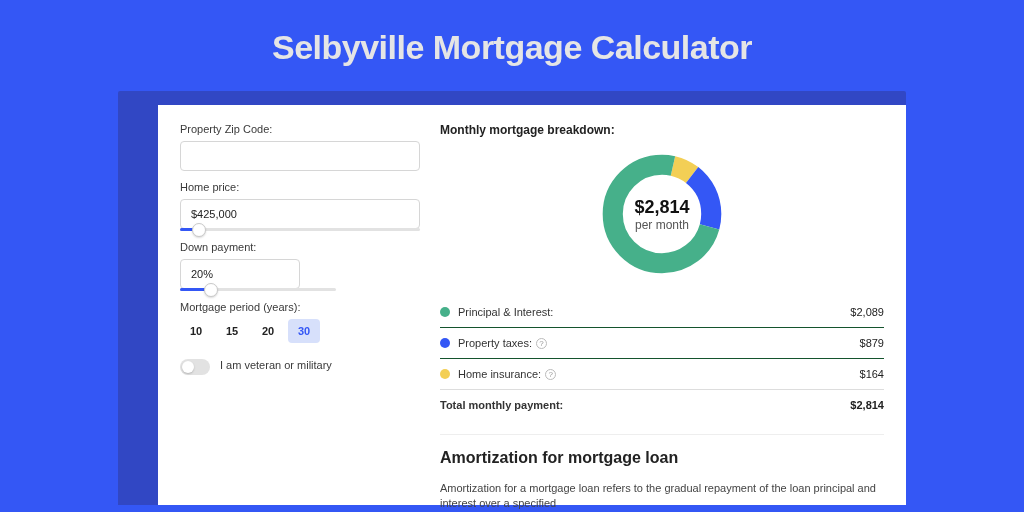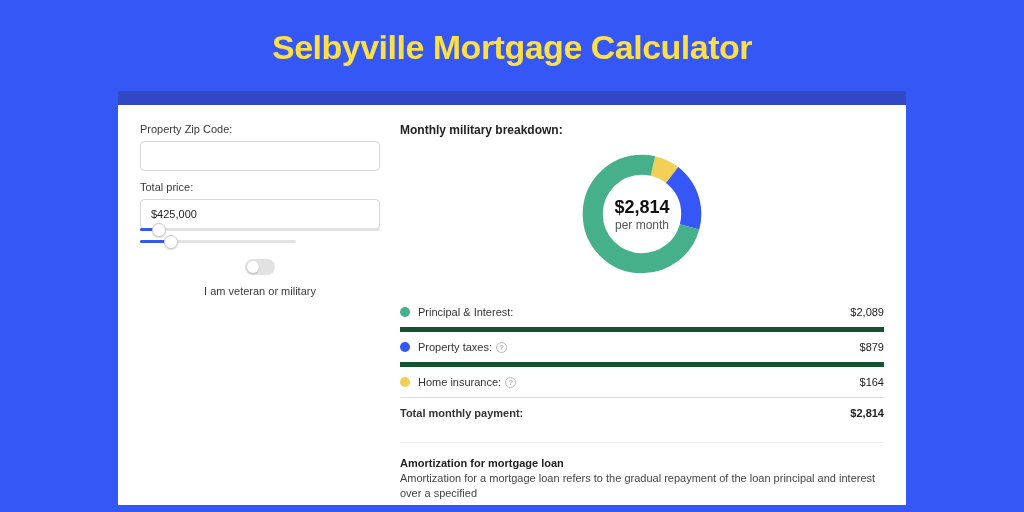--- a/index.html
+++ b/index.html
@@ -5,32 +5,33 @@
   * { box-sizing: border-box; margin: 0; padding: 0; }
   body {
     font-family: -apple-system, BlinkMacSystemFont, "Segoe UI", Arial, sans-serif;
     background: #3457f5;
     width: 1024px;
     height: 512px;
     overflow: hidden;
   }
   .page-title {
     text-align: center;
-    color: #fde047;
+    color: #e5e5e5;
     font-size: 34px;
     font-weight: 700;
     padding: 28px 0 24px;
     letter-spacing: -0.5px;
   }
   .card-wrapper {
     background: #3147c4;
     margin: 0 auto;
     width: 788px;
     padding-top: 14px;
     border-radius: 2px 2px 0 0;
+    padding-left: 40px;
   }
   .card {
     background: #fff;
     width: 100%;
     height: 400px;
     display: flex;
     padding: 18px 22px 0 22px;
     gap: 20px;
   }
   .left {
@@ -92,24 +93,23 @@
     color: #222;
     border-radius: 4px;
     cursor: pointer;
   }
   .period-btn.active {
     background: #d7e0fb;
     color: #3457f5;
   }
   .toggle-row {
     display: flex;
-    align-items: center;
+    align-items: flex-start;
     gap: 10px;
     margin-top: 16px;
-    flex-direction: column;
   }
   .toggle {
     width: 30px; height: 16px;
     border-radius: 10px;
     background: #e2e2e2;
     position: relative;
   }
   .toggle-knob {
     position: absolute;
     left: 2px; top: 2px;
@@ -143,21 +143,21 @@
     align-items: center;
     justify-content: center;
   }
   .donut-amount { font-size: 18px; font-weight: 700; color: #111; }
   .donut-sub { font-size: 12px; color: #555; }
 
   .breakdown-row {
     display: flex;
     align-items: center;
     padding: 9px 0;
-    border-top: 5px solid #14532d;
+    border-top: 1px solid #14532d;
   }
   .breakdown-row:first-of-type { border-top: none; }
   .dot {
     width: 10px; height: 10px; border-radius: 50%;
     margin-right: 8px; flex-shrink: 0;
   }
   .row-label { flex: 1; color: #333; display: flex; align-items: center; gap: 4px; text-align: center; }
   .info-icon {
     display: inline-flex;
     width: 11px; height: 11px;
@@ -169,21 +169,21 @@
   }
   .row-val { font-weight: 400; color: #222; }
   .total-row { border-top: 1px solid #ddd; font-weight: 700; }
   .total-row .row-label, .total-row .row-val { font-weight: 700; }
 
   .amort {
     margin-top: 14px;
     border-top: 1px solid #eee;
     padding-top: 14px;
   }
-  .amort-title { font-size: 11px; font-weight: 700; margin-bottom: 2px; }
+  .amort-title { font-size: 16px; font-weight: 700; margin-bottom: 14px; }
   .amort-text {
     font-size: 11px;
     color: #444;
     line-height: 1.4;
   }
 </style>
 </head>
 <body>
 
 <h1 class="page-title">Selbyville Mortgage Calculator</h1>
@@ -192,49 +192,60 @@
   <div class="card">
 
     <div class="left">
 
       <div class="field">
         <label class="field-label">Property Zip Code:</label>
         <input class="text-input" value="" style="">
       </div>
 
       <div class="field">
-        <label class="field-label">Total price:</label>
+        <label class="field-label">Home price:</label>
         <input class="text-input" value="$425,000" style="">
         <div class="slider-track">
           <div class="slider-fill" style="width:8%"></div>
           <div class="slider-thumb" style="left:8%"></div>
         </div>
       </div>
 
       <div class="field">
+        <label class="field-label">Down payment:</label>
         <div class="row2">
+          <input class="text-input" value="20%" style="">
         </div>
         <div class="slider-track" style="width:65%">
           <div class="slider-fill" style="width:20%"></div>
           <div class="slider-thumb" style="left:20%"></div>
         </div>
       </div>
 
 
+      <div class="field">
+        <label class="field-label">Mortgage period (years):</label>
+        <div class="period-row">
+            <button class="period-btn">10</button>
+            <button class="period-btn">15</button>
+            <button class="period-btn">20</button>
+            <button class="period-btn active">30</button>
+          </div>
+      </div>
 
       <div class="toggle-row">
         <div class="toggle">
           <div class="toggle-knob"></div>
         </div>
         <span>I am veteran or military</span>
       </div>
     </div>
 
     <div class="right">
-      <div class="section-title">Monthly military breakdown:</div>
+      <div class="section-title">Monthly mortgage breakdown:</div>
 
       <div class="donut-wrap">
         <div class="donut">
           <svg viewBox="0 0 42 42" width="130" height="130">
               <circle cx="21" cy="21" r="15.915" fill="none" stroke="#f3cf55" stroke-width="6.5" stroke-dasharray="6.89410092395167 93.10589907604833" stroke-dashoffset="21.552949538024166"></circle>
               <circle cx="21" cy="21" r="15.915" fill="none" stroke="#3457f5" stroke-width="6.5" stroke-dasharray="18.86993603411514 81.13006396588486" stroke-dashoffset="14.658848614072497"></circle>
               <circle cx="21" cy="21" r="15.915" fill="none" stroke="#46b08a" stroke-width="6.5" stroke-dasharray="74.23596304193319 25.76403695806681" stroke-dashoffset="-4.211087420042642"></circle>
             </svg>
           <div class="donut-center">
             <div class="donut-amount">$2,814</div>

